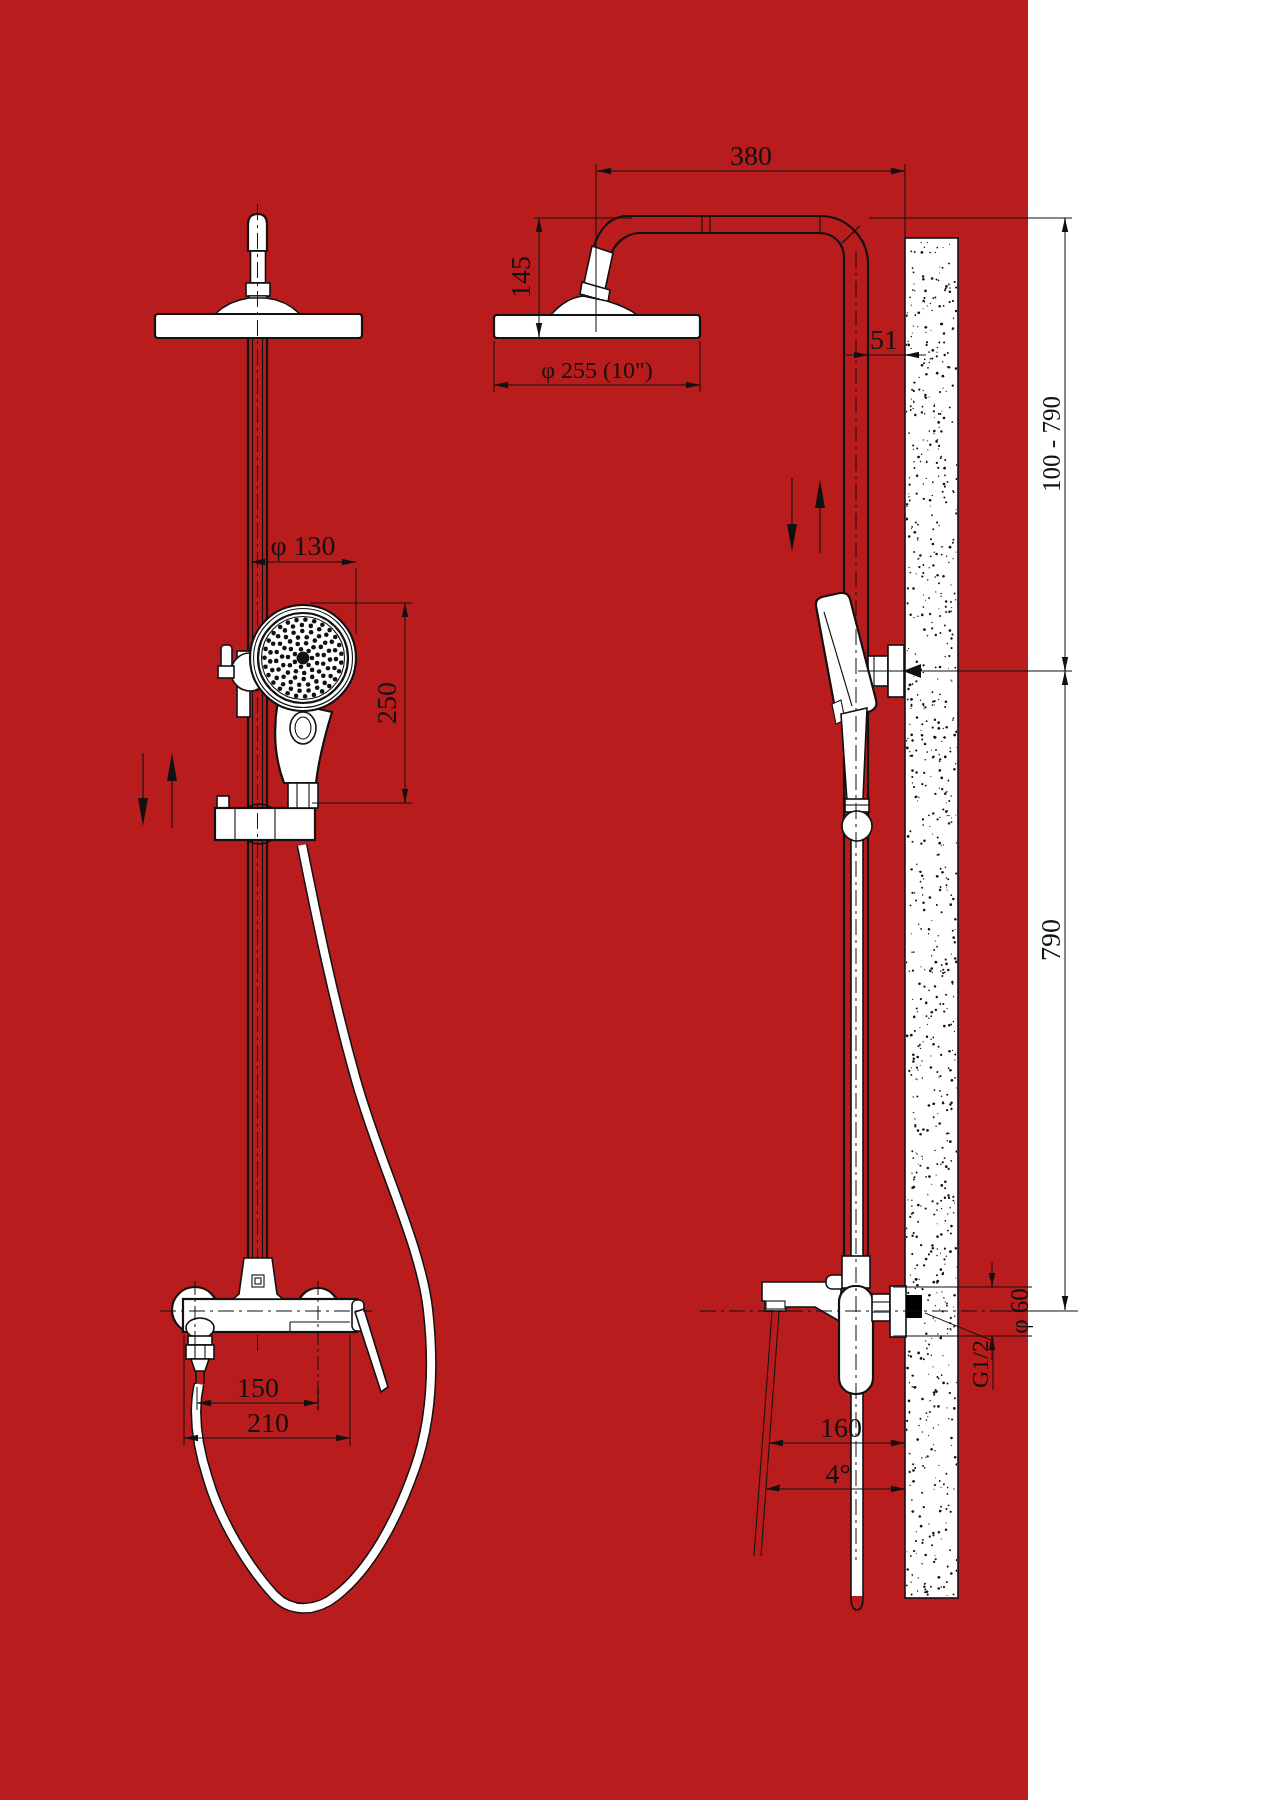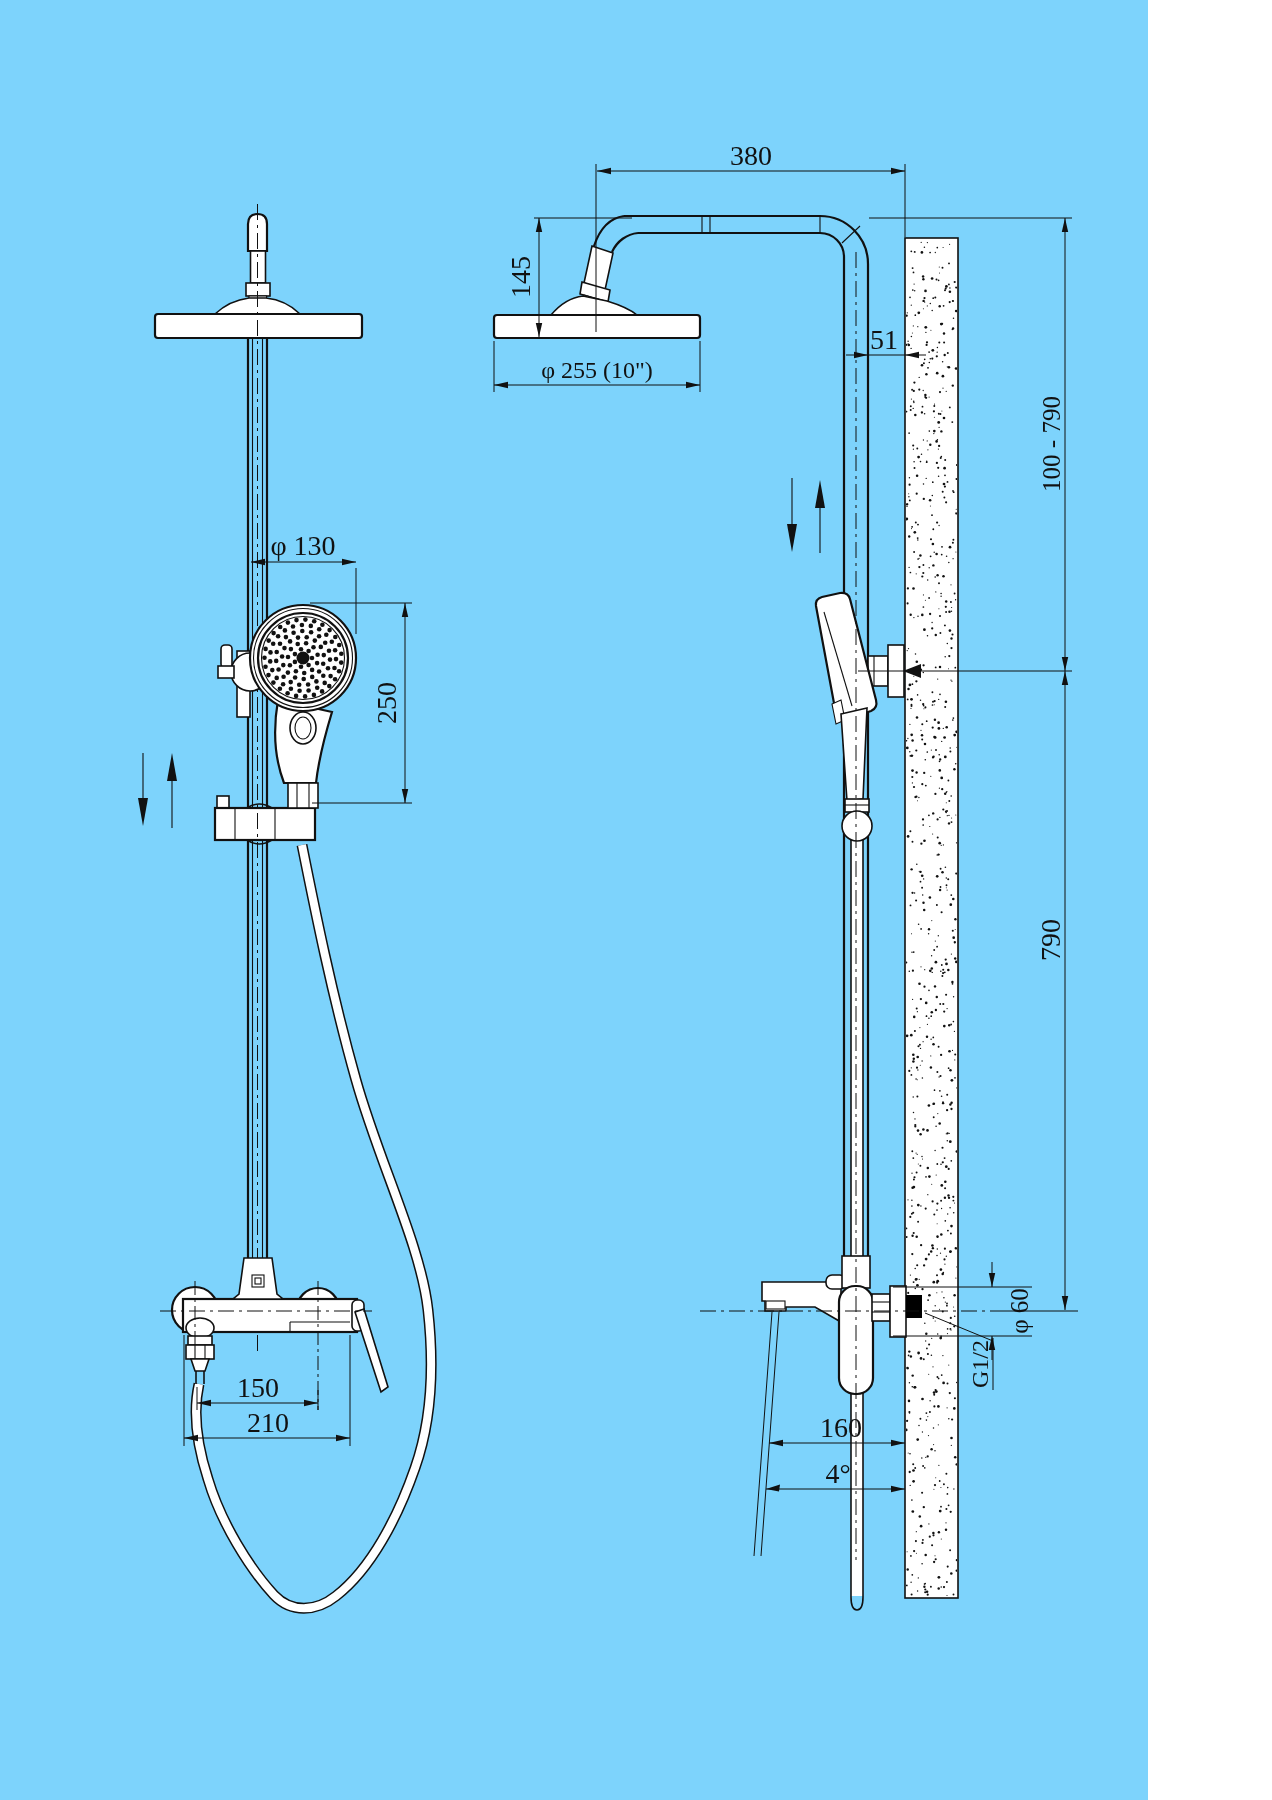--- a/index.html
+++ b/index.html
@@ -1,16 +1,16 @@
 <!DOCTYPE html>
 <html><head>
 <meta charset="utf-8">
 <style>
   html,body{margin:0;padding:0;background:#fff;}
-  .stage{width:1148px;height:1800px;position:relative;background:#7dd3fc;}
+  .stage{width:1028px;height:1800px;position:relative;background:#b91c1c;}
   svg{display:block;}
   text{font-family:"Liberation Serif","DejaVu Serif",serif;fill:#111;}
   .dim{font-size:28px;}
   .dim-sm{font-size:24px;}
   .dim-md{font-size:25px;}
   .ln{stroke:#111;fill:none;}
   .w2{stroke-width:2.2;}
   .w15{stroke-width:1.6;}
   .w1{stroke-width:1.1;}
   .thin{stroke-width:1;}

